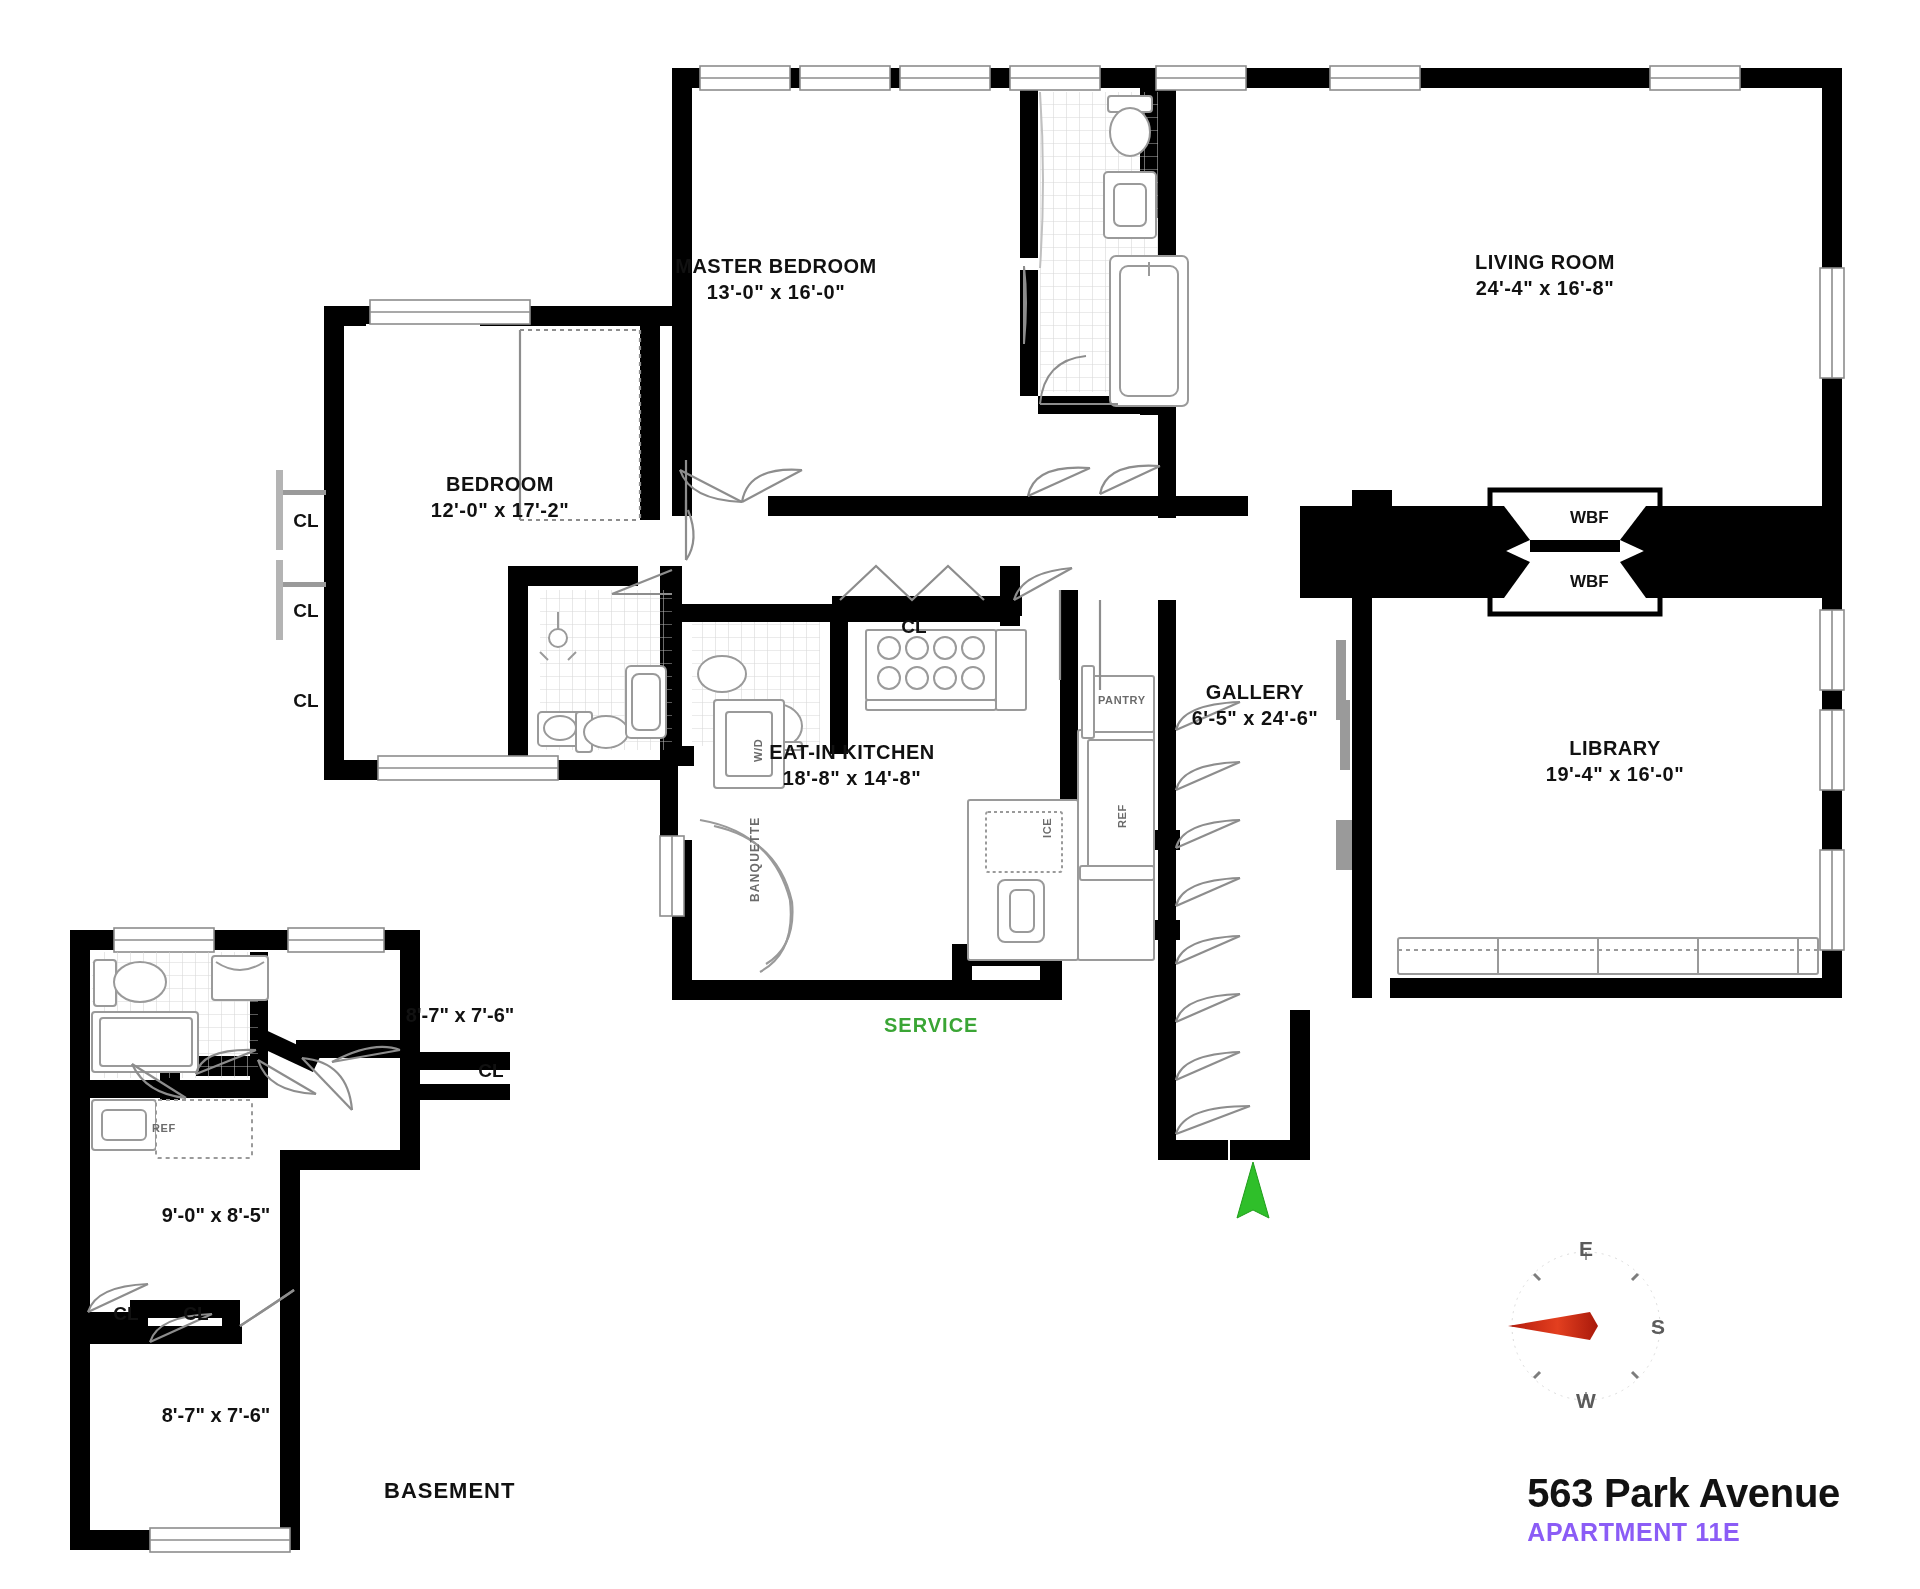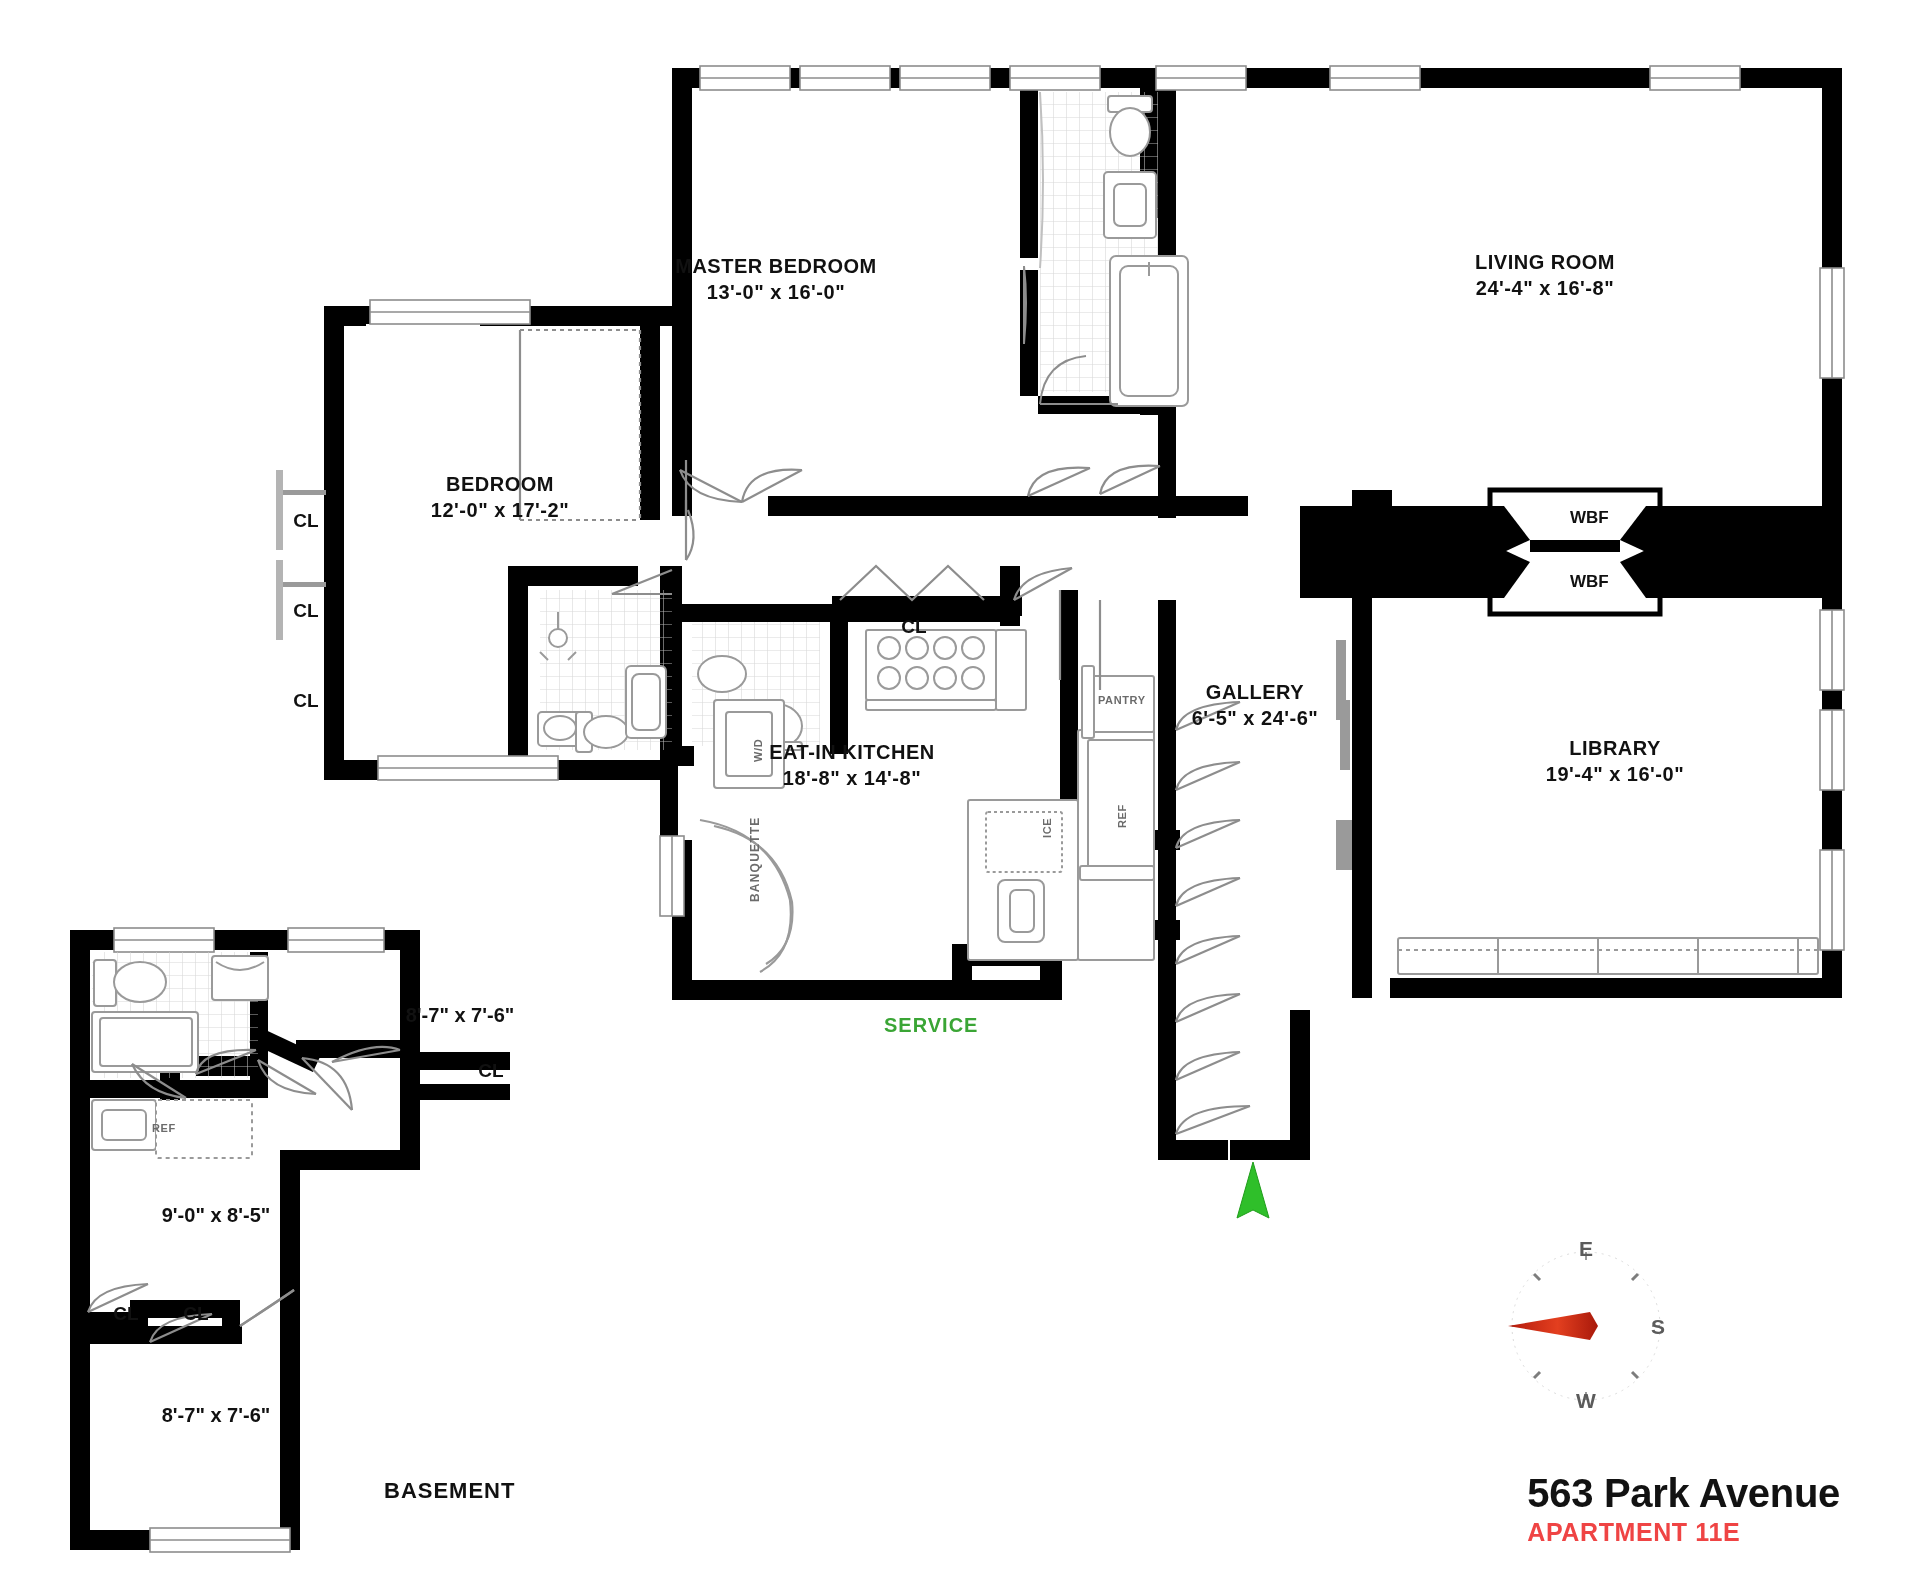--- a/index.html
+++ b/index.html
@@ -101,21 +101,21 @@
   #title-address {
     font-size: 40px;
     font-weight: bold;
     color: #121212;
     line-height: 1.12;
     letter-spacing: -0.3px;
   }
   #title-apartment {
     font-size: 25px;
     font-weight: bold;
-    color: #ef4444;
+    color: #8b5cf6;
     letter-spacing: 0.6px;
     margin-top: 2px;
   }
   
   #compass {
     position: absolute;
     left: 1486px;
     top: 1226px;
     width: 200px;
     height: 200px;

